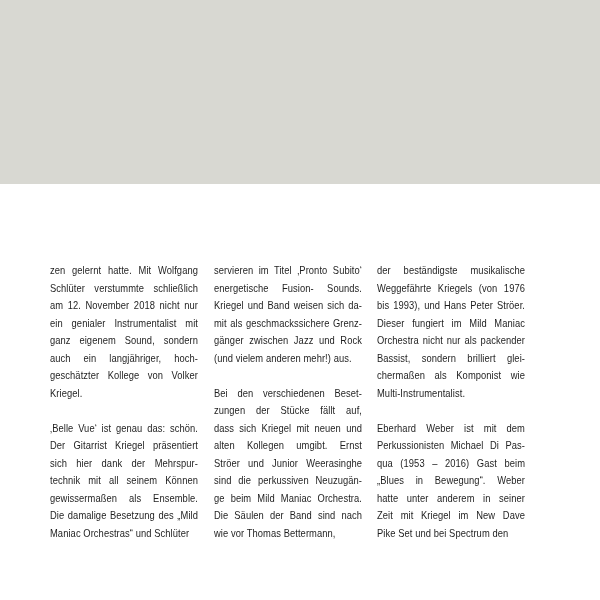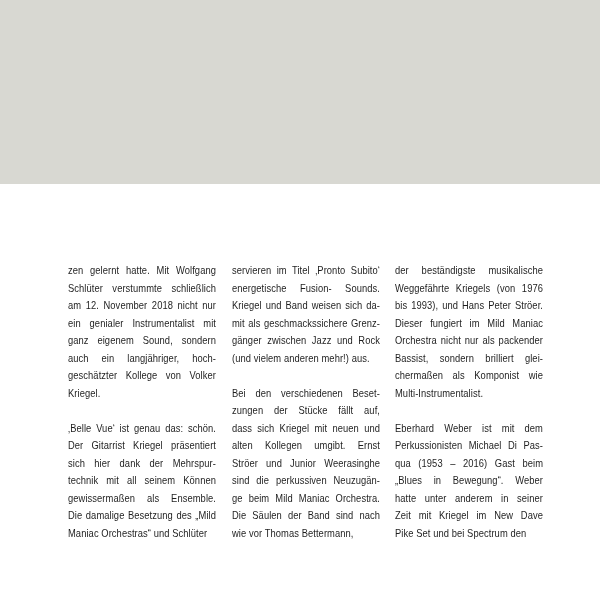--- a/index.html
+++ b/index.html
@@ -18,21 +18,21 @@
   .header-block {
     position: absolute;
     left: 0;
     top: 0;
     width: 600px;
     height: 184px;
     background: #d8d8d2;
   }
   .article {
     position: absolute;
-    left: 68px;
+    left: 50px;
     top: 262px;
     width: 475px;
     height: 290px;
     color: #1e1e1e;
     font-size: 11.5px;
     line-height: 17.5px;
   }
   .column {
     position: absolute;
     top: 0;

